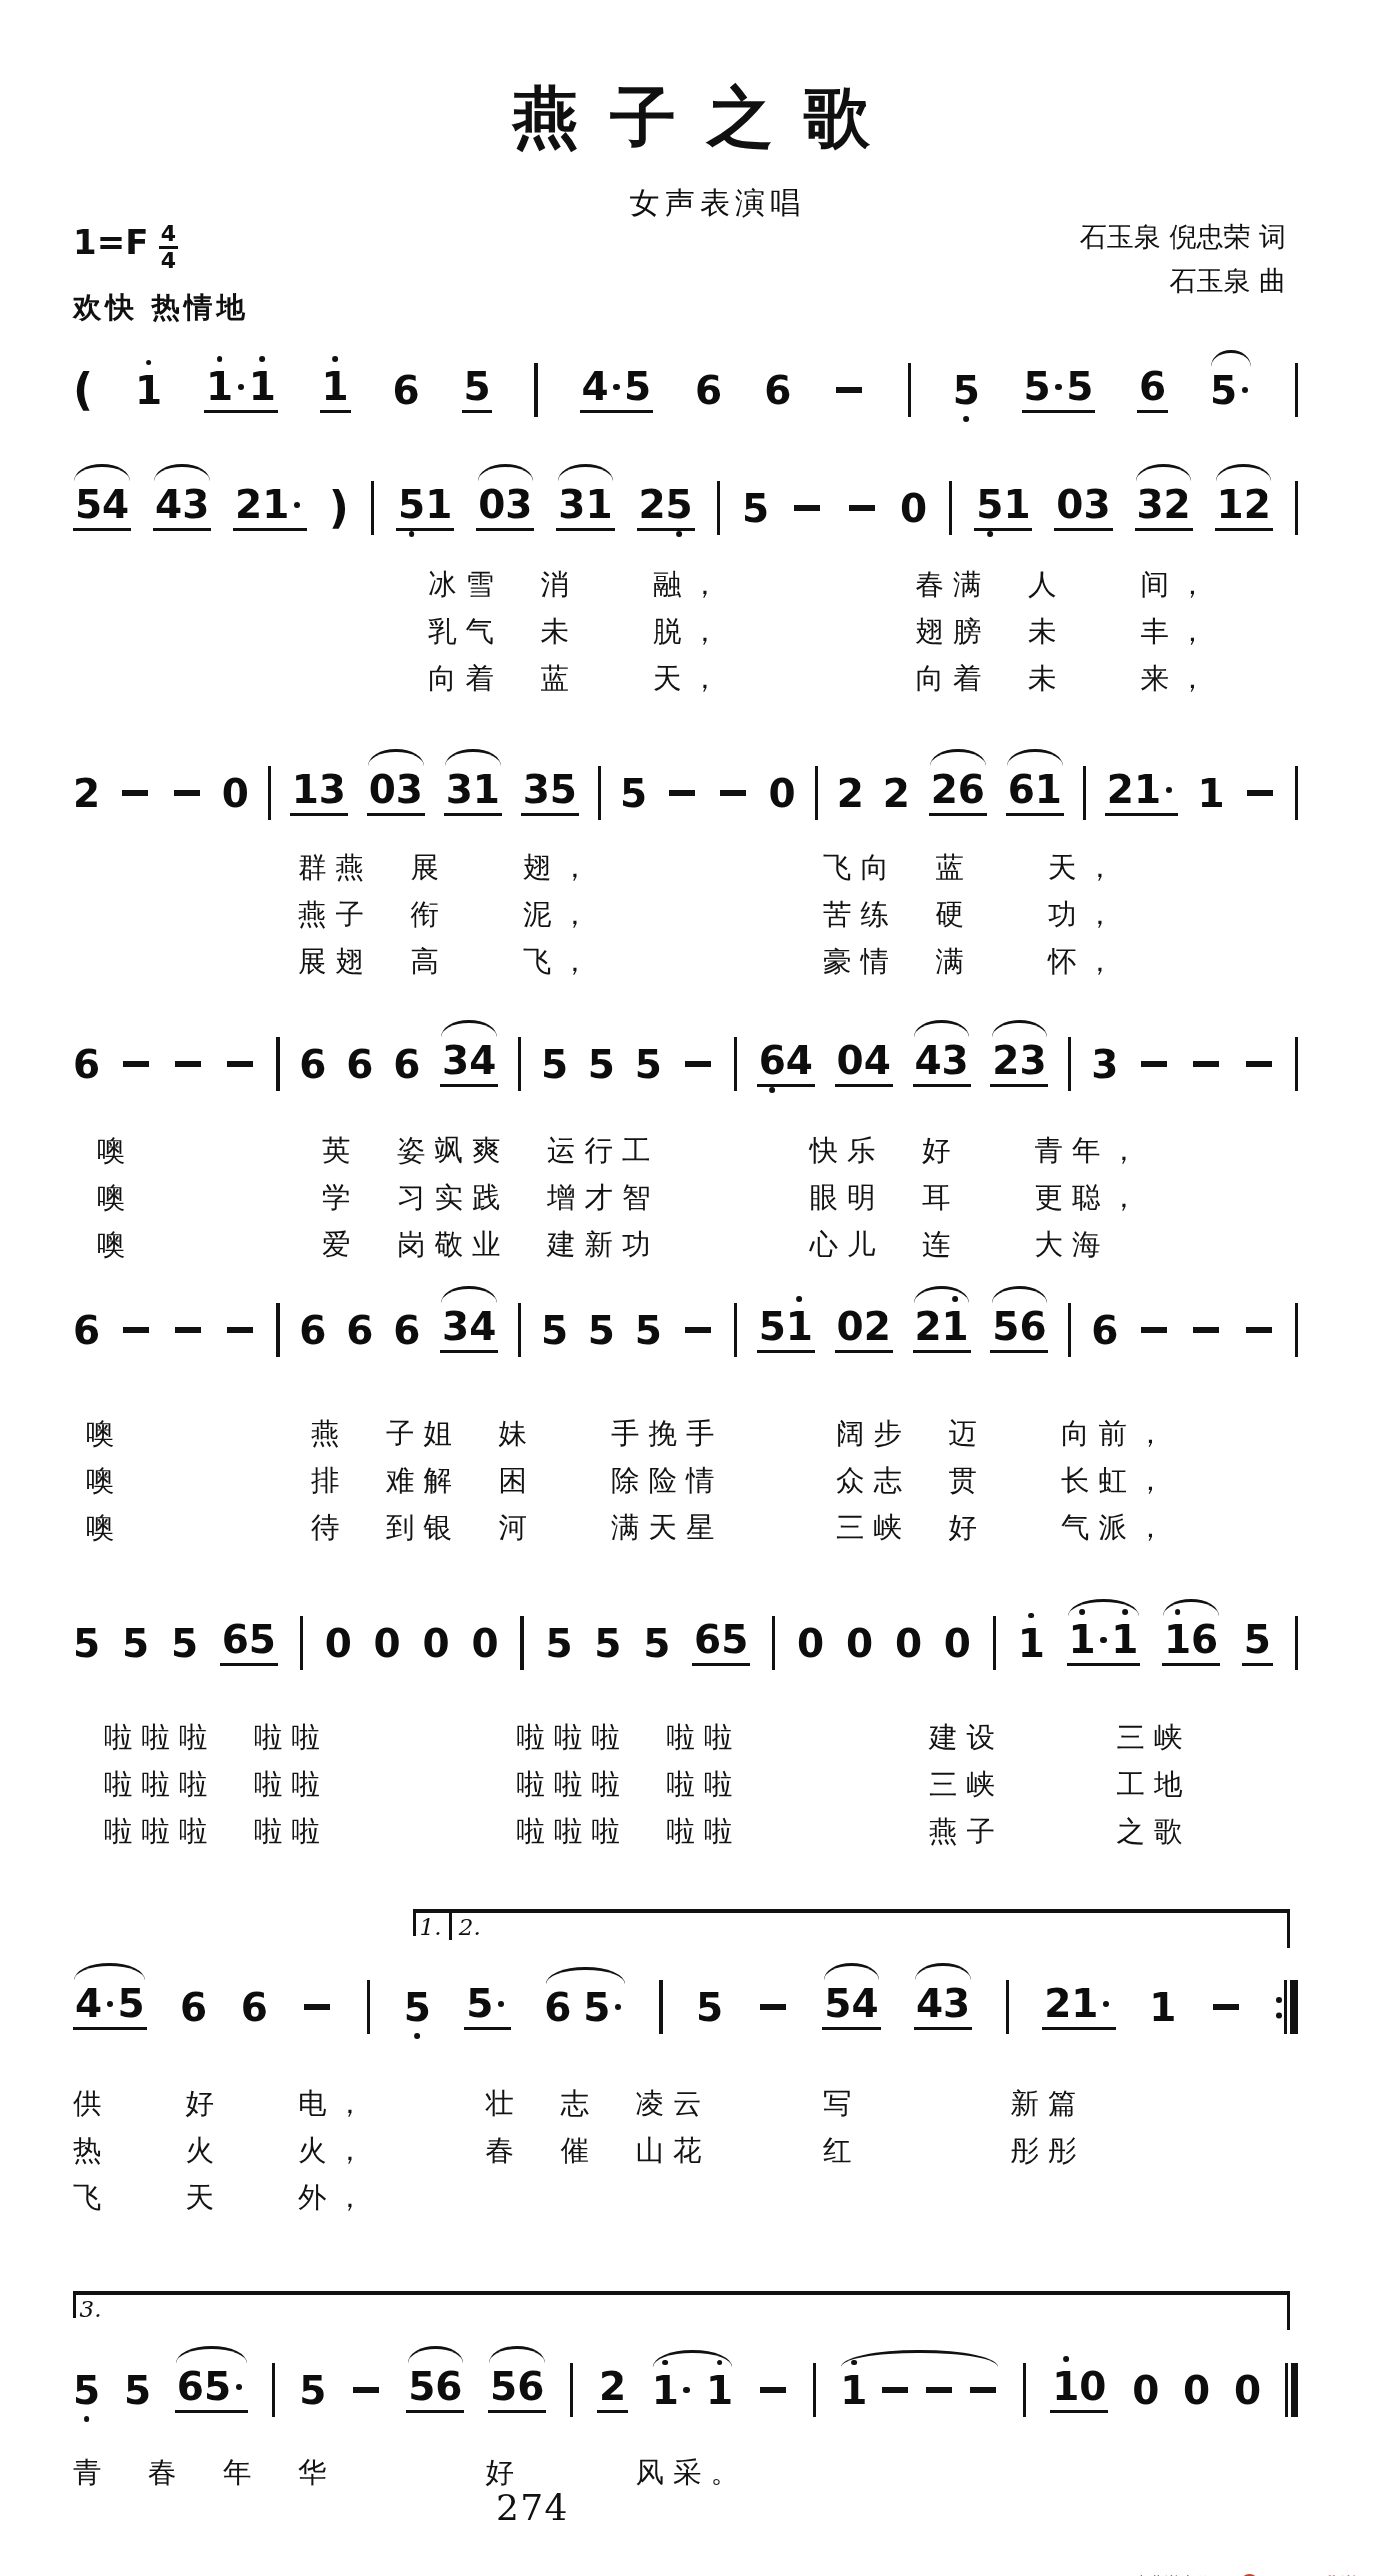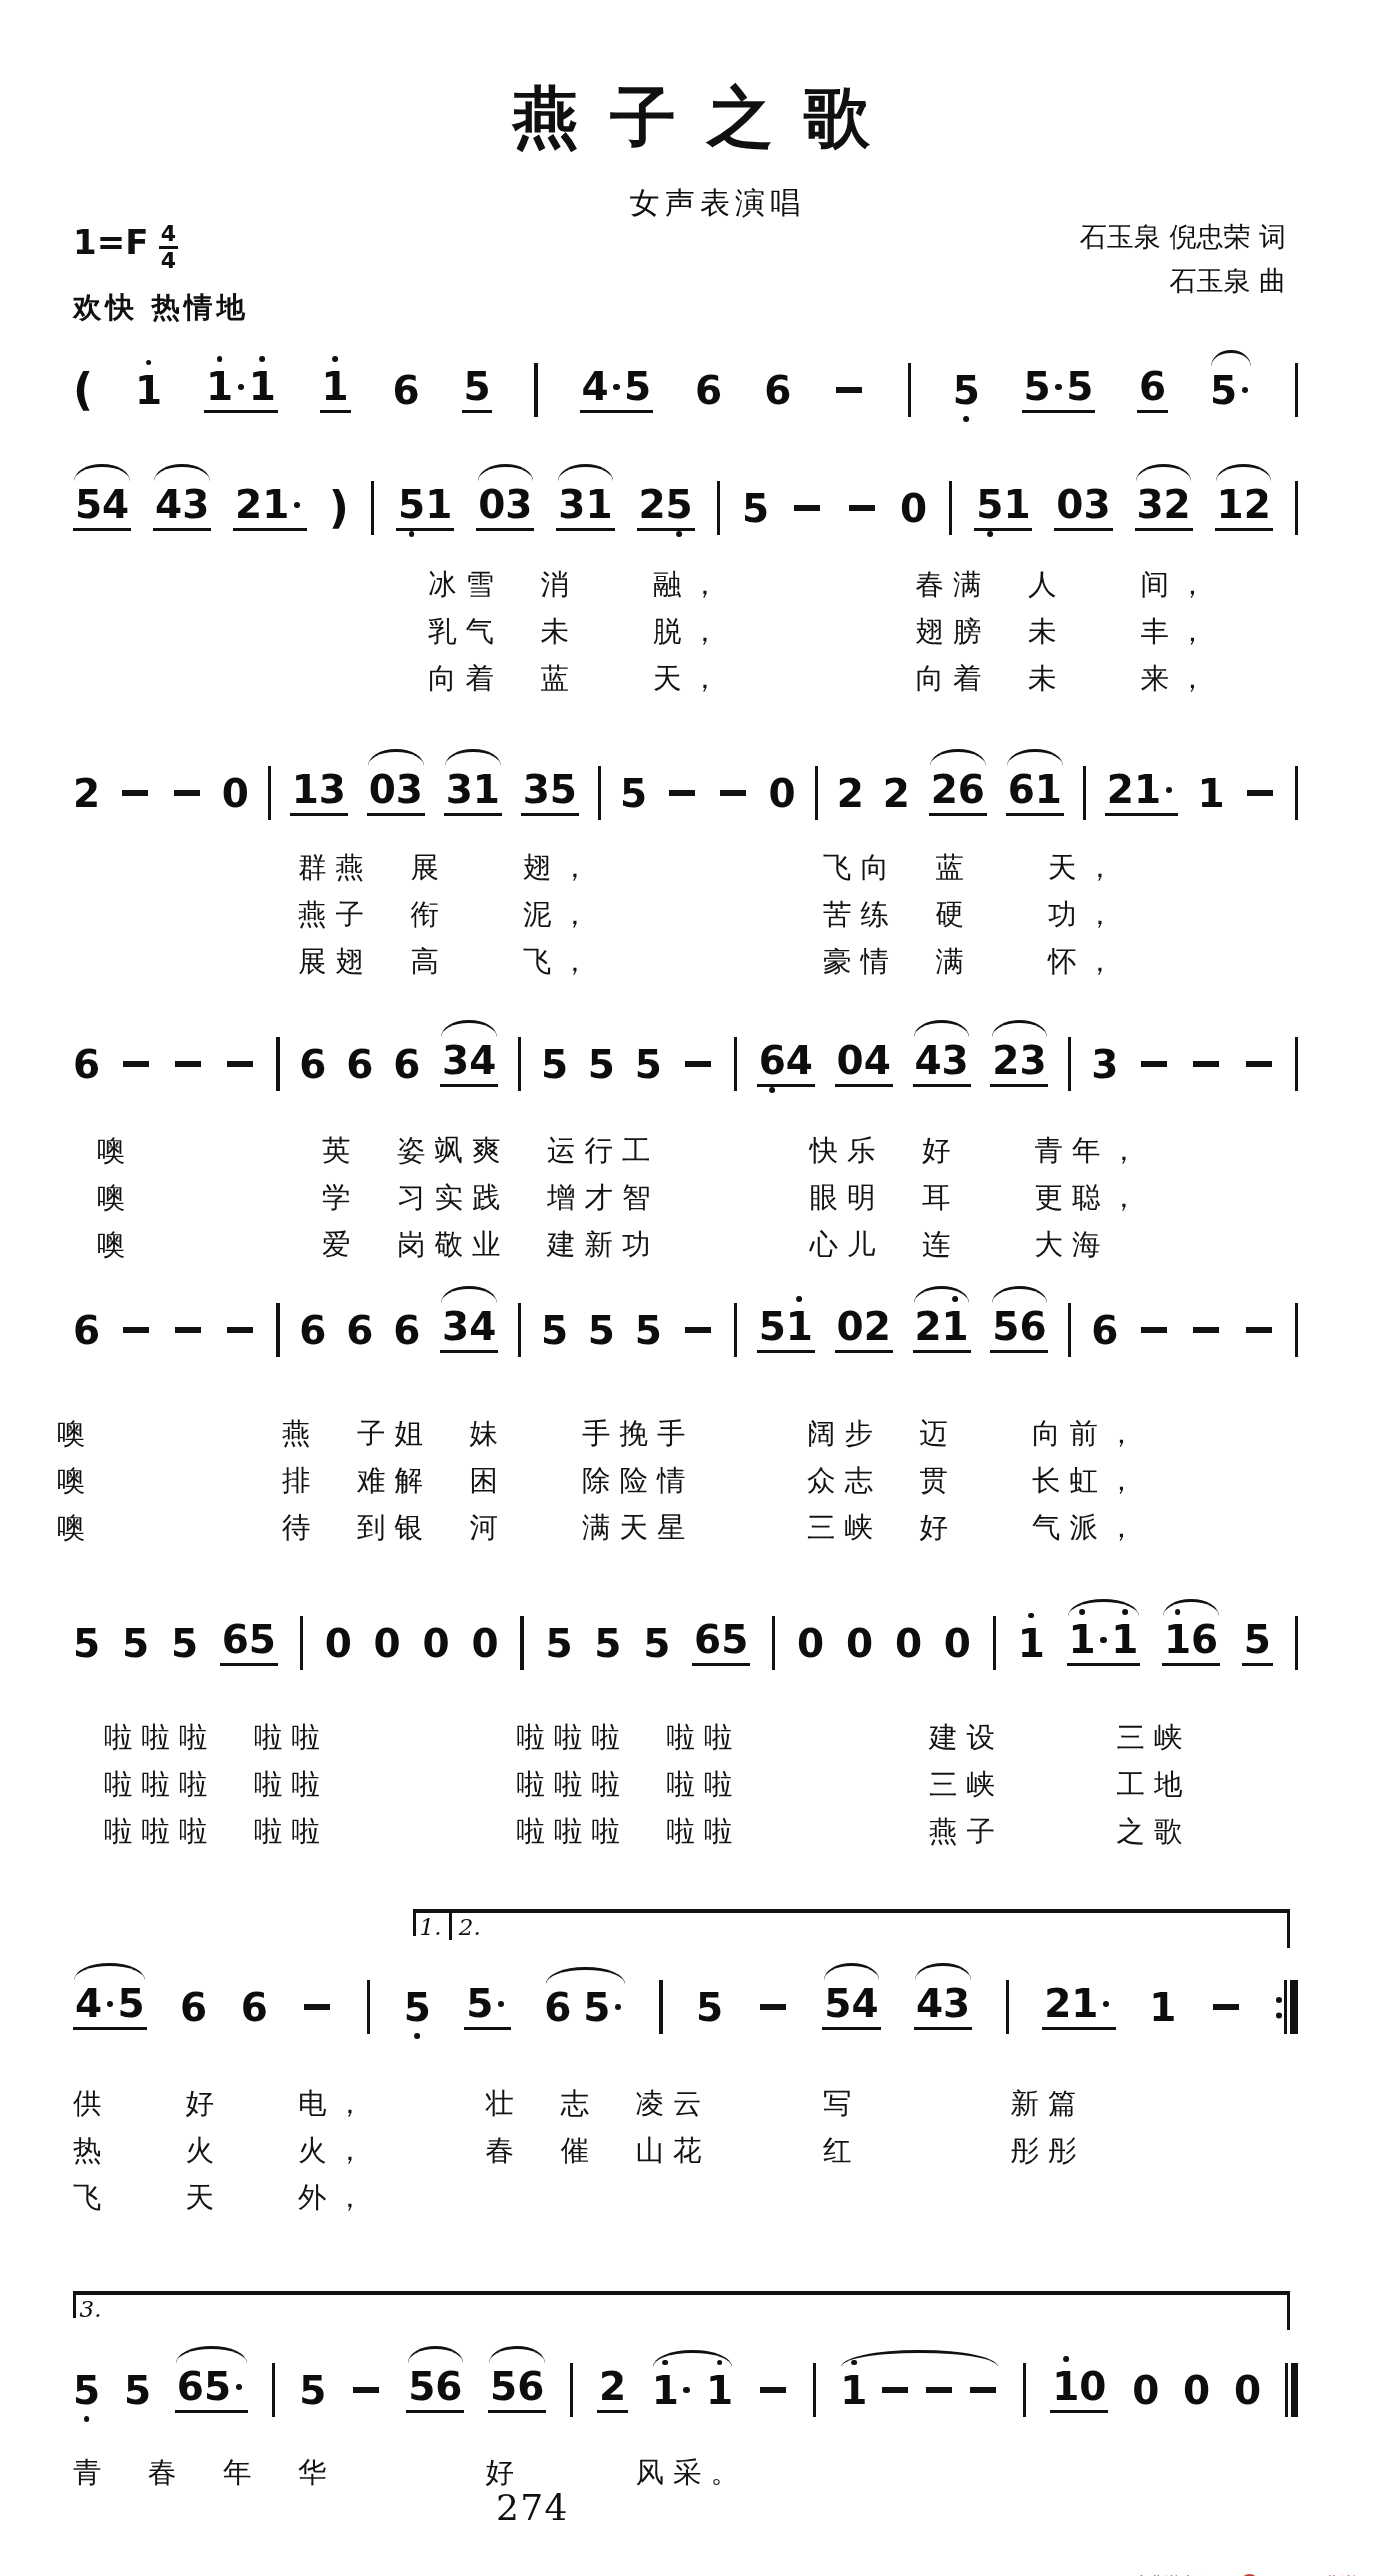--- a/index.html
+++ b/index.html
@@ -50,21 +50,21 @@
 
   .m1{top:360px;} .m2{top:478px;} .m3{top:763px;} .m4{top:1034px;}
   .m5{top:1300px;} .m6{top:1613px;} .m7{top:1977px;} .m8{top:2360px;}
 
   
   .lyr{position:absolute;font-size:28.5px;letter-spacing:9px;line-height:47px;
        white-space:nowrap;color:#131313;font-family:"DejaVu Serif",serif;}
   .b1{top:561px;left:428px;}
   .b2{top:844px;left:298px;}
   .b3{top:1127px;left:73px;margin-left:24px;}
-  .b4{top:1410px;left:57px;}
+  .b4{top:1410px;left:86px;}
   .b5{top:1714px;left:73px;margin-left:31px;}
   .b6{top:2080px;left:73px;}
   .b7{top:2449px;left:73px;}
 
   
   .volta{position:absolute;border-top:4.5px solid #111;height:40px;}
   .volta::before{content:"";position:absolute;left:0;top:0;height:23px;border-left:3.9px solid #111;}
   .volta::after{content:"";position:absolute;right:0;top:0;height:35px;border-right:3.9px solid #111;}
   .vlabel{display:inline-block;font-style:italic;font-size:23px;padding:1.3px 7.8px 0 6.5px;
           font-family:"DejaVu Serif",serif;}

